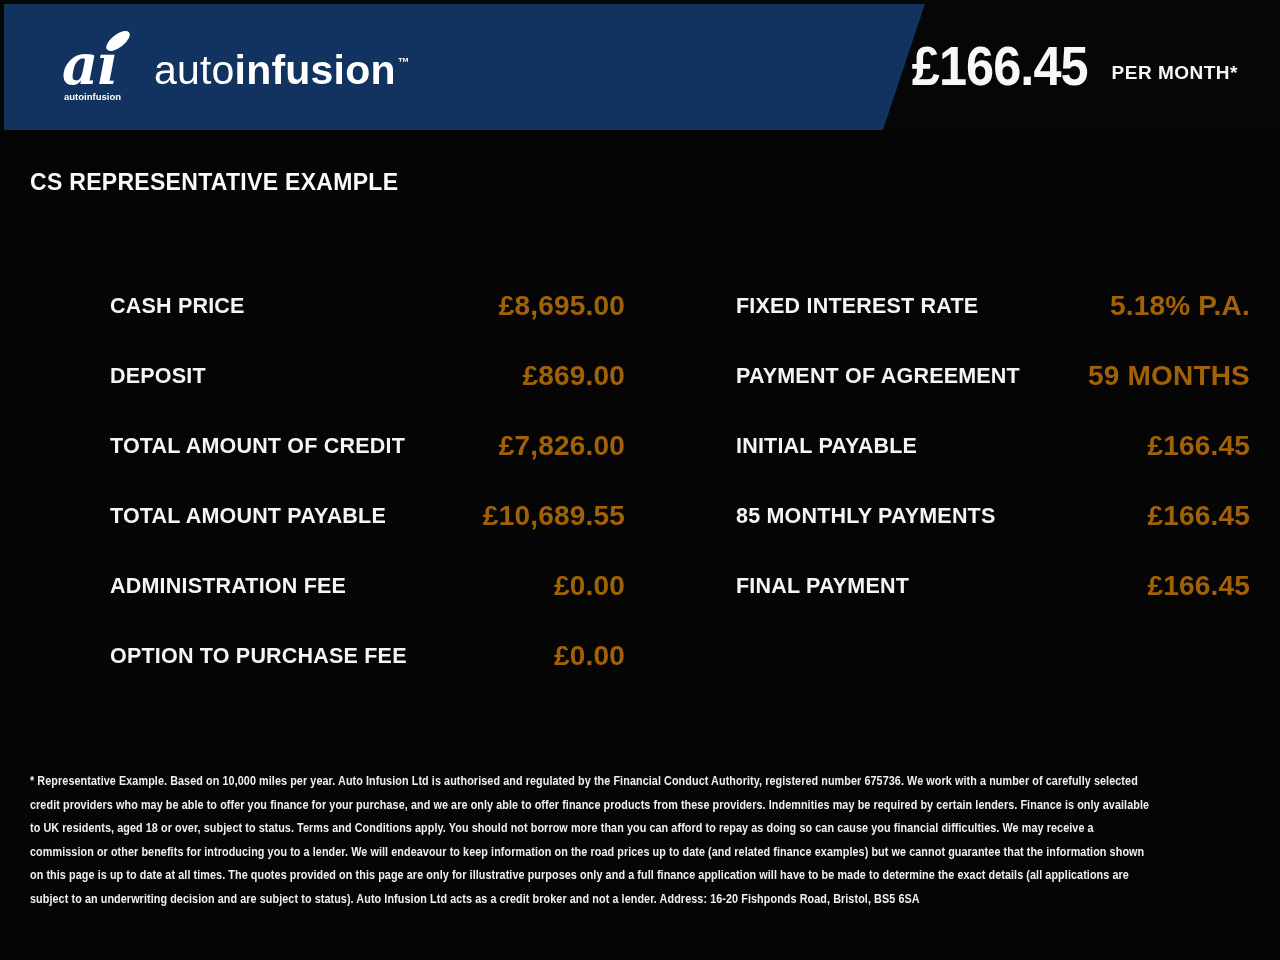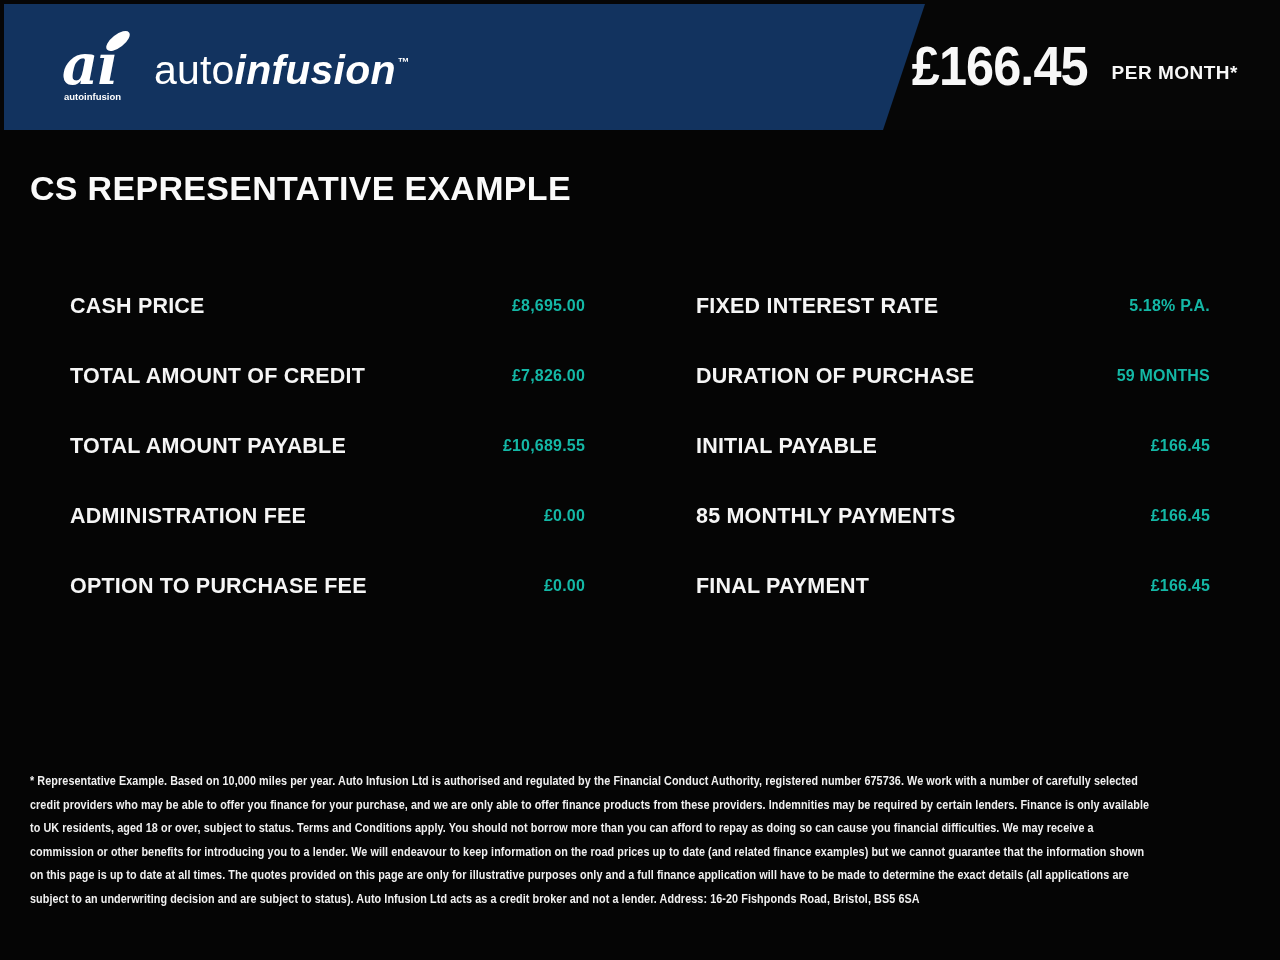--- a/index.html
+++ b/index.html
@@ -10,40 +10,40 @@
   
   .header { position:absolute; top:0; left:0; width:1280px; height:130px; background:#060606; }
   .header-navy { position:absolute; top:4px; left:4px; width:921px; height:126px;
                  background:#12335f;
                  clip-path: polygon(0 0, 100% 0, calc(100% - 42px) 100%, 0 100%); }
 
   .logo { position:absolute; left:62px; top:28px; display:flex; align-items:flex-start; }
   .logo-mark { width:92px; height:76px; }
   .wordmark { color:#ffffff; font-size:41px; line-height:41px; margin-top:14px; letter-spacing:0.2px; }
   .wordmark .wm-regular { font-weight:400; }
-  .wordmark .wm-bold { font-weight:700;font-style:italic; }
+  .wordmark .wm-bold { font-weight:700; }
   .wordmark .tm { font-size:12px; font-weight:700; vertical-align:18px; margin-left:2px; }
 
   .price-area { position:absolute; top:0; right:42px; height:130px;
                 display:flex; align-items:center; color:#f7f7f7; }
   .big-price { font-size:56px; font-weight:700; transform:scaleX(0.9); transform-origin:center;
                letter-spacing:-1px; }
   .price-suffix { font-size:19px; font-weight:700; margin-left:14px; margin-top:16px; letter-spacing:0.5px; }
 
   
-  .page-title { position:absolute; left:30px; top:169px; font-size:34px; font-weight:700;
+  .page-title { position:absolute; left:30px; top:169px; font-size:23px; font-weight:700;
                 color:#fafafa; letter-spacing:0.3px; }
 
   
-  .col { position:absolute; top:271px; }
+  .col { position:absolute; top:271px;margin-left:40px; }
   .col-left  { left:70px;  width:515px; }
   .col-right { left:696px; width:514px;text-align:right; }
   .frow { height:70px; display:flex; justify-content:space-between; align-items:center; }
   .flabel { font-size:21.5px; font-weight:700; color:#f5f5f5; letter-spacing:0.2px; white-space:nowrap; }
-  .fvalue { font-size:16px; font-weight:700; color:#14b8a6; letter-spacing:0.2px; white-space:nowrap; }
+  .fvalue { font-size:28px; font-weight:700; color:#a16207; letter-spacing:0.2px; white-space:nowrap; }
 
   
   .disclaimer { position:absolute; left:30px; top:769px; width:1412px;
                 transform:scaleX(0.8); transform-origin:left top;
                 font-size:13.5px; line-height:23.5px; font-weight:700;
                 color:#f0f0f0; letter-spacing:0.1px; }
 </style>
 </head>
 <body>
 
@@ -71,20 +71,24 @@
   </div>
 
   <div class="page-title">CS REPRESENTATIVE EXAMPLE</div>
 
   <div class="col col-left">
     <div class="frow">
       <span class="flabel">CASH PRICE</span>
       <span class="fvalue">£8,695.00</span>
     </div>
     <div class="frow">
+      <span class="flabel">DEPOSIT</span>
+      <span class="fvalue">£869.00</span>
+    </div>
+    <div class="frow">
       <span class="flabel">TOTAL AMOUNT OF CREDIT</span>
       <span class="fvalue">£7,826.00</span>
     </div>
     <div class="frow">
       <span class="flabel">TOTAL AMOUNT PAYABLE</span>
       <span class="fvalue">£10,689.55</span>
     </div>
     <div class="frow">
       <span class="flabel">ADMINISTRATION FEE</span>
       <span class="fvalue">£0.00</span>
@@ -94,21 +98,21 @@
       <span class="fvalue">£0.00</span>
     </div>
   </div>
 
   <div class="col col-right">
     <div class="frow">
       <span class="flabel">FIXED INTEREST RATE</span>
       <span class="fvalue">5.18% P.A.</span>
     </div>
     <div class="frow">
-      <span class="flabel">DURATION OF PURCHASE</span>
+      <span class="flabel">PAYMENT OF AGREEMENT</span>
       <span class="fvalue">59 MONTHS</span>
     </div>
     <div class="frow">
       <span class="flabel">INITIAL PAYABLE</span>
       <span class="fvalue">£166.45</span>
     </div>
     <div class="frow">
       <span class="flabel">85 MONTHLY PAYMENTS</span>
       <span class="fvalue">£166.45</span>
     </div>

